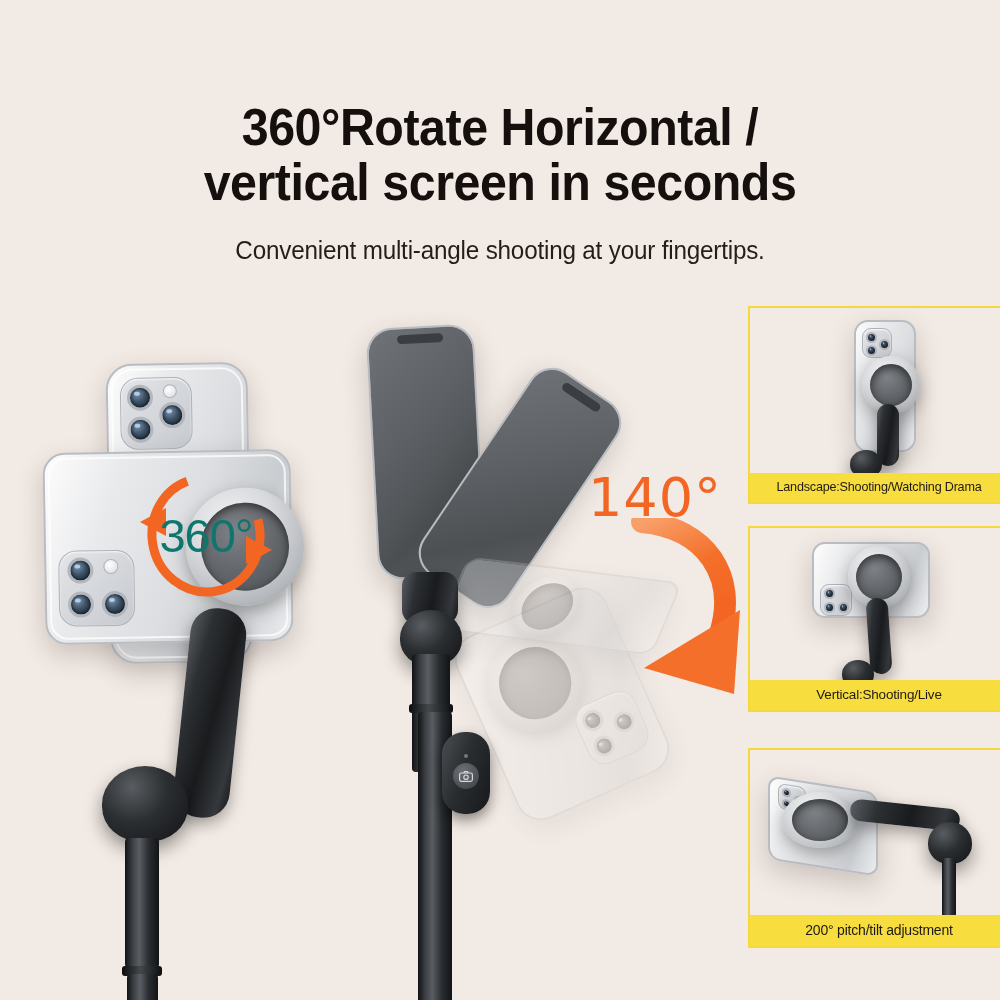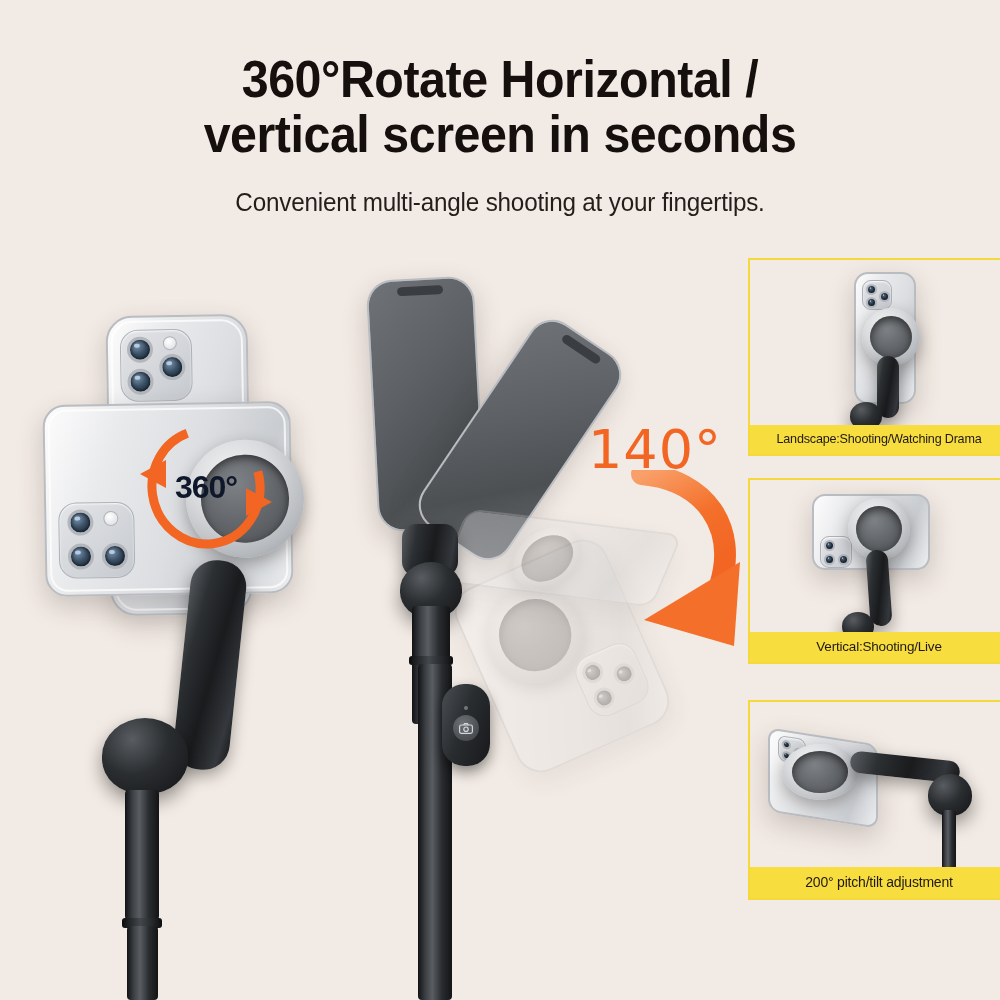--- a/index.html
+++ b/index.html
@@ -2,21 +2,21 @@
 <html><head>
 <meta charset="utf-8">
 <style>
   * { margin:0; padding:0; box-sizing:border-box; }
   html,body { width:1000px; height:1000px; overflow:hidden; }
   body {
     background:#F2EAE4;
     font-family:"Liberation Sans", sans-serif;
     position:relative;
   }
-  .stage { position:absolute; inset:0; }
+  .stage { position:absolute; inset:0;margin-top:48px; }
 
   
   .headline {
     position:absolute; left:0; right:0; top:52px;
     text-align:center;
     font-family:"Liberation Sans", sans-serif;
     font-weight:bold;
     font-size:52px;
     line-height:1.06;
     letter-spacing:-0.5px;
@@ -136,22 +136,22 @@
 
   
   .badge360 {
     position:absolute; left:140px; top:424px;
     width:132px; height:126px;
   }
   .badge360 .txt {
     position:absolute; left:0; right:0; top:50%;
     transform:translateY(-50%);
     text-align:center;
-    font-size:32px; font-weight:bold;
-    color:#0f172a;
+    font-size:47px; font-weight:normal;
+    color:#0f766e;
     letter-spacing:-1px;
   }
 
   
   .label180 {
     position:absolute; left:588px; top:418px;
     font-size:54px;
     color:#F26522;
     letter-spacing:1px;
     font-family:"DejaVu Sans", sans-serif;

